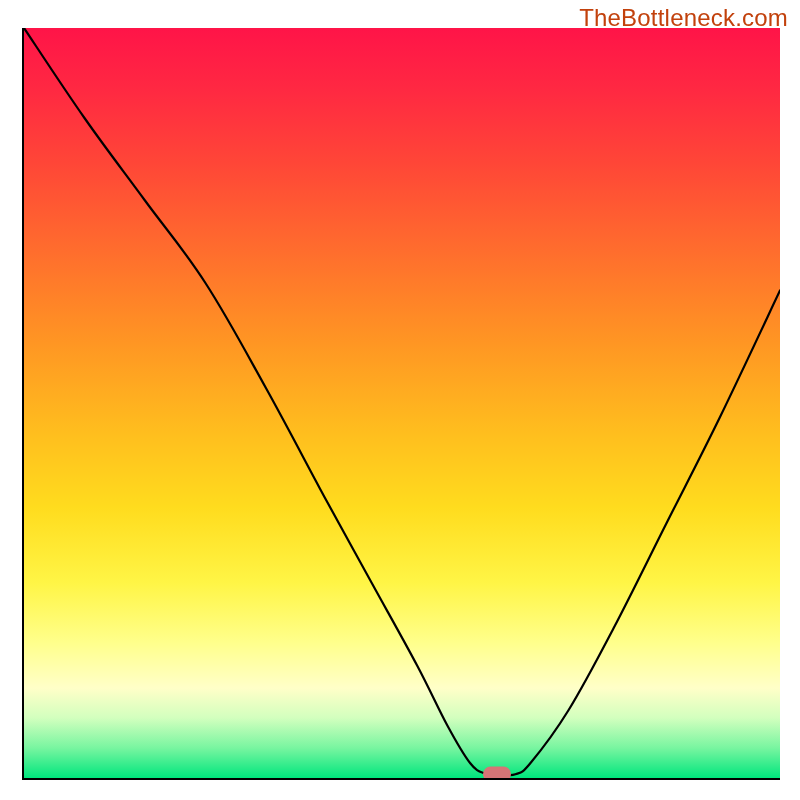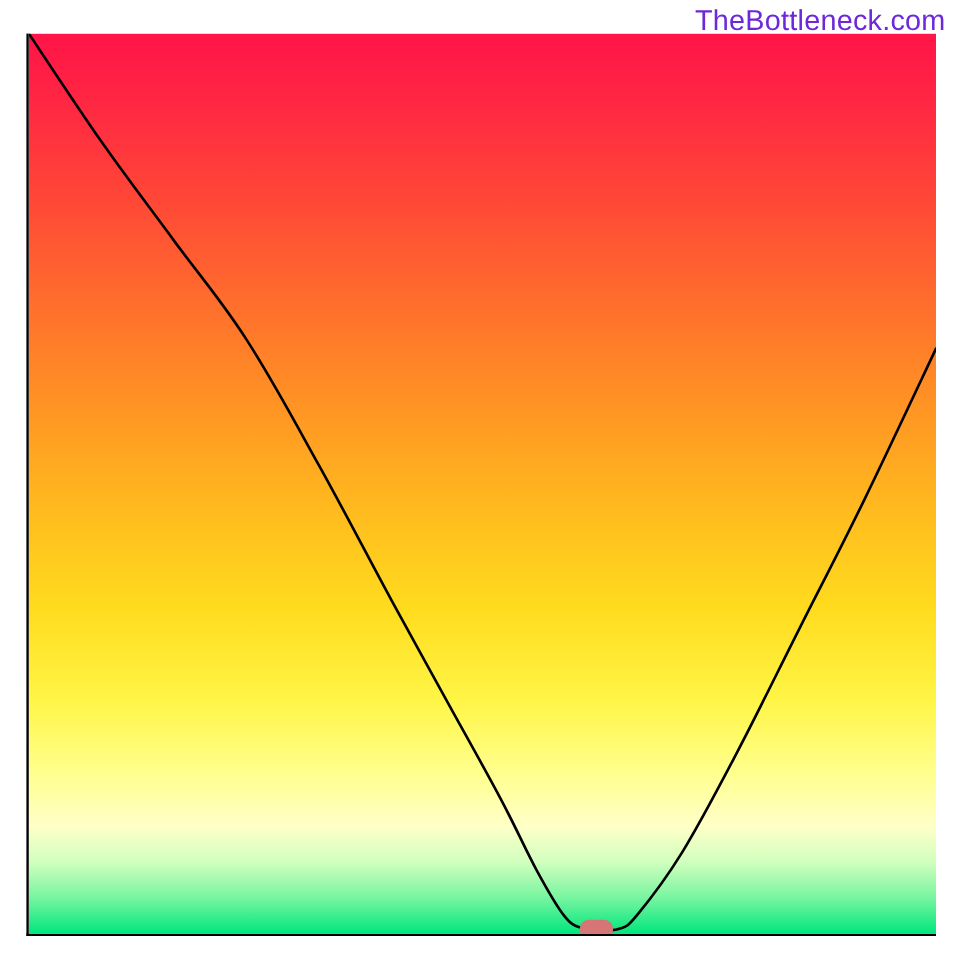--- a/index.html
+++ b/index.html
@@ -10,21 +10,21 @@
     background: #ffffff;
     font-family: Arial, Helvetica, sans-serif;
     position: relative;
   }
   .watermark {
     position: absolute;
     top: 4px;
     right: 12px;
     font-size: 24px;
     font-weight: 500;
-    color: #6d28d9;
+    color: #c2410c;
     z-index: 10;
     letter-spacing: 0.2px;
   }
   .plot-area {
     position: absolute;
     left: 22px;
     top: 28px;
     width: 756px;
     height: 750px;
     border-left: 2.5px solid #000;

